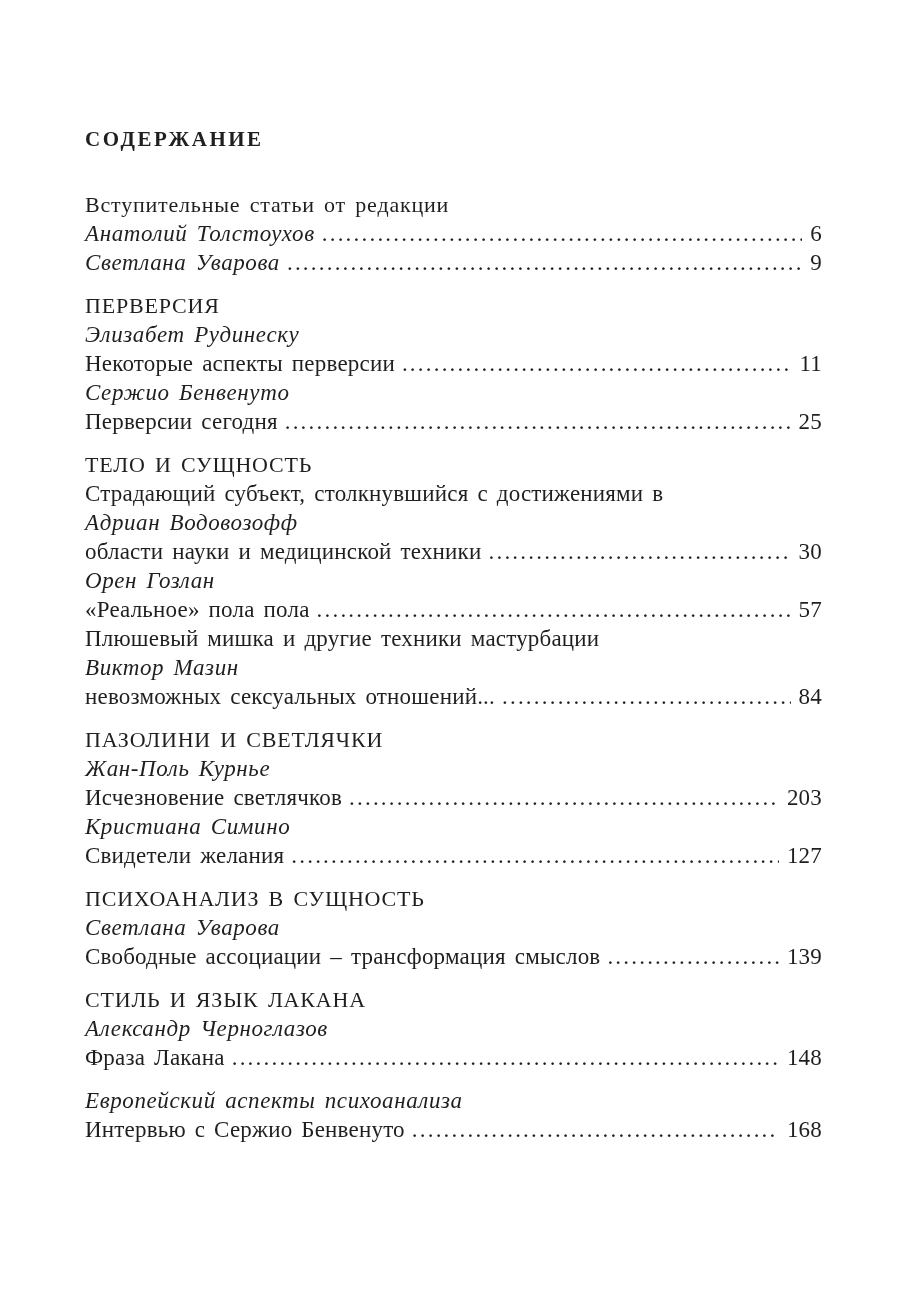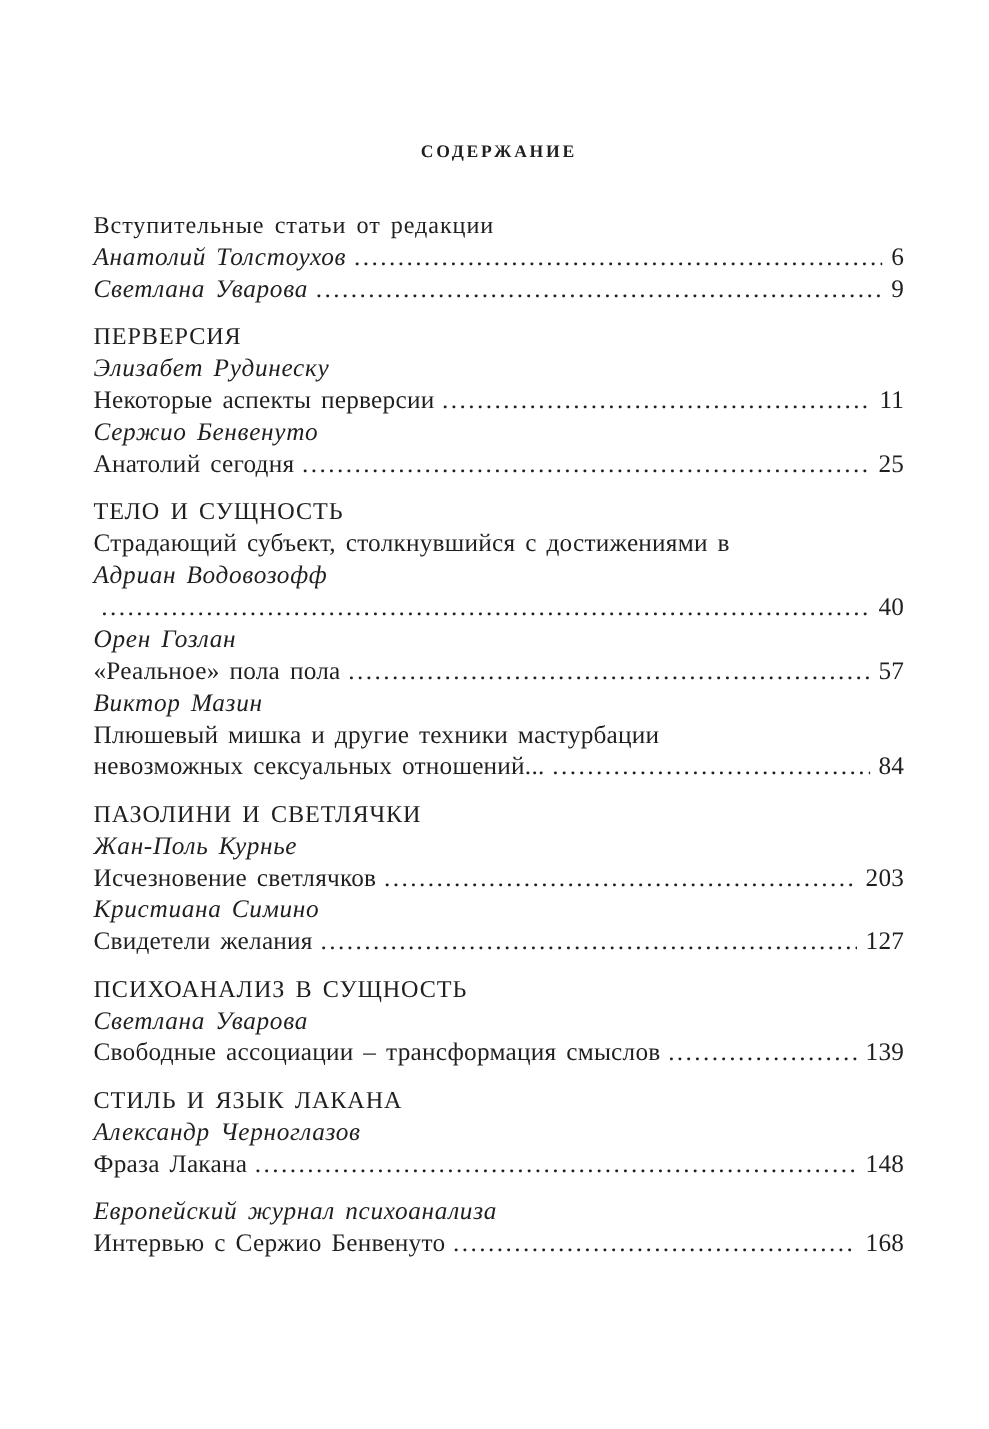--- a/index.html
+++ b/index.html
@@ -15,23 +15,23 @@
     overflow: hidden;
     position: relative;
   }
   .page {
     position: absolute;
     left: 85px;
     top: 128px;
     width: 737px;
   }
   .toc-title {
-    text-align: center;
+    text-align: left;
     font-weight: bold;
-    font-size: 16px;
+    font-size: 21px;
     line-height: 22px;
     letter-spacing: 2.5px;
     word-spacing: 4px;
     margin: 0 0 40px 0;
   }
   .section {
     margin-top: 14px;
   }
   .section-heading {
     font-weight: normal;
@@ -109,67 +109,68 @@
     <span class="leader">................................................................................................................................................................</span>
     <span class="page-num">11</span>
   </div>
 
   <div class="row">
     <span class="entry-text italic">Сержио Бенвенуто</span>
 
   </div>
 
   <div class="row">
-    <span class="entry-text">Анатолий сегодня</span>
+    <span class="entry-text">Перверсии сегодня</span>
     <span class="leader">................................................................................................................................................................</span>
     <span class="page-num">25</span>
   </div>
 </div>
   </div>
 
   <div class="section">
     <div class="section-heading">ТЕЛО И СУЩНОСТЬ</div>
     <div>
   <div class="row">
     <span class="entry-text">Страдающий субъект, столкнувшийся с достижениями в</span>
 
   </div>
 
   <div class="row">
     <span class="entry-text italic">Адриан Водовозофф</span>
 
   </div>
 
   <div class="row">
-    <span class="leader">................................................................................................................................................................</span>
-    <span class="page-num">40</span>
+    <span class="entry-text">области науки и медицинской техники</span>
+    <span class="leader">................................................................................................................................................................</span>
+    <span class="page-num">30</span>
   </div>
 
   <div class="row">
     <span class="entry-text italic">Орен Гозлан</span>
 
   </div>
 
   <div class="row">
     <span class="entry-text">«Реальное» пола пола</span>
     <span class="leader">................................................................................................................................................................</span>
     <span class="page-num">57</span>
   </div>
 
   <div class="row">
+    <span class="entry-text">Плюшевый мишка и другие техники мастурбации</span>
+
+  </div>
+
+  <div class="row">
     <span class="entry-text italic">Виктор Мазин</span>
 
   </div>
 
   <div class="row">
-    <span class="entry-text">Плюшевый мишка и другие техники мастурбации</span>
-
-  </div>
-
-  <div class="row">
     <span class="entry-text">невозможных сексуальных отношений...</span>
     <span class="leader">................................................................................................................................................................</span>
     <span class="page-num">84</span>
   </div>
 </div>
   </div>
 
   <div class="section">
     <div class="section-heading">ПАЗОЛИНИ И СВЕТЛЯЧКИ</div>
     <div>
@@ -225,21 +226,21 @@
     <span class="entry-text">Фраза Лакана</span>
     <span class="leader">................................................................................................................................................................</span>
     <span class="page-num">148</span>
   </div>
 </div>
   </div>
 
   <div class="section">
     <div>
   <div class="row">
-    <span class="entry-text italic">Европейский журнал психоанализа</span>
+    <span class="entry-text italic">Европейский аспекты психоанализа</span>
 
   </div>
 
   <div class="row">
     <span class="entry-text">Интервью с Сержио Бенвенуто</span>
     <span class="leader">................................................................................................................................................................</span>
     <span class="page-num">168</span>
   </div>
 </div>
   </div>

